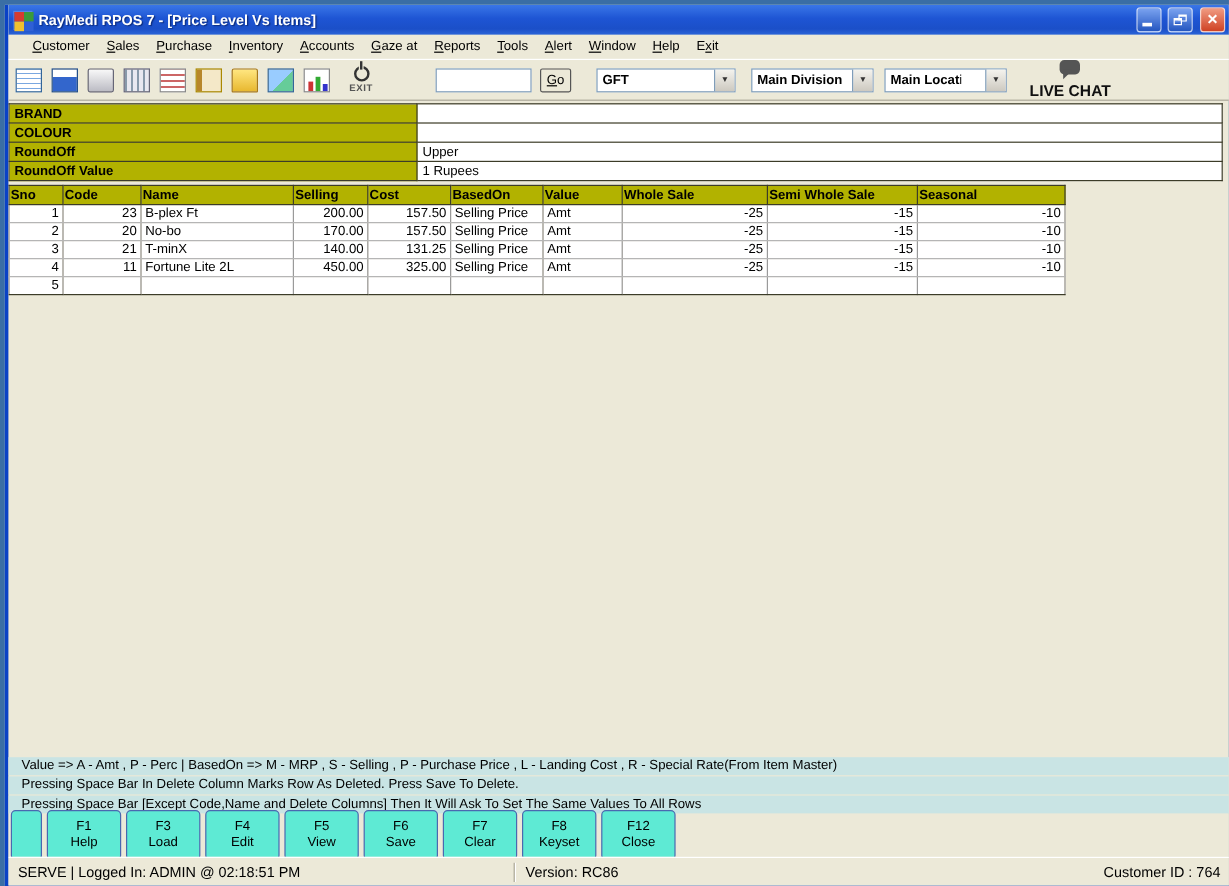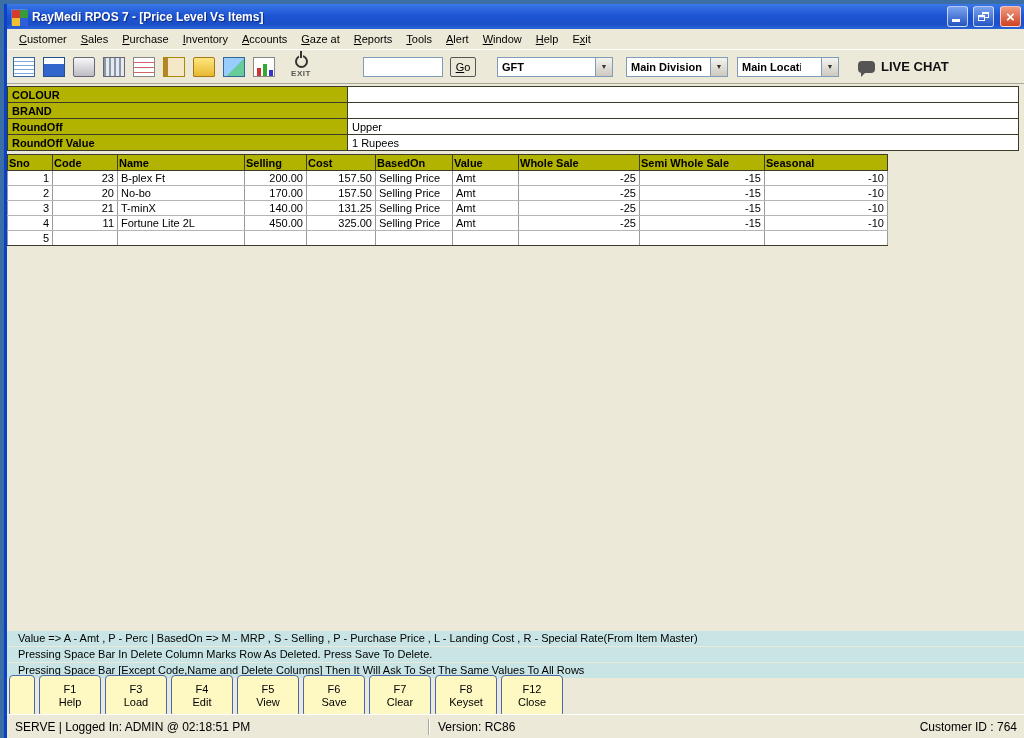--- a/index.html
+++ b/index.html
@@ -22,21 +22,21 @@
   .title-text { font-size:12px; font-weight:bold; text-shadow:1px 1px 1px #0b2a7a; flex:1; white-space:nowrap; overflow:hidden; }
   .win-btn { width:21px; height:21px; border-radius:3px; border:1px solid #ffffffaa; display:flex; align-items:center; justify-content:center; position:relative; }
   .win-btn.min, .win-btn.restore { background:linear-gradient(180deg,#7ba3f0,#2456c0); }
   .win-btn.close { background:linear-gradient(180deg,#f09b82,#cf4224); margin-left:1px; }
   .min-glyph { position:absolute; left:4px; bottom:4px; width:8px; height:3px; background:#fff; }
   .restore-glyph { position:relative; width:11px; height:9px; }
   .restore-glyph .r1 { position:absolute; top:0; right:0; width:7px; height:6px; border:1px solid #fff; border-top-width:2px; }
   .restore-glyph .r2 { position:absolute; bottom:0; left:0; width:7px; height:6px; border:1px solid #fff; border-top-width:2px; background:linear-gradient(180deg,#7ba3f0,#2456c0); }
   .close-glyph { color:#fff; font-size:15px; font-weight:bold; line-height:1; }
   
-  .menubar { height:21px; flex:0 0 21px; display:flex; align-items:center; padding-left:5px; font-size:11px; border-bottom:1px solid #fff; background:#ece9d8; }
+  .menubar { height:21px; flex:0 0 21px; display:flex; align-items:center; padding-left:13px; font-size:11px; border-bottom:1px solid #fff; background:#ece9d8; }
   .menu-item { padding:0 7px; line-height:20px; cursor:default; }
   
   .toolbar { height:34px; flex:0 0 34px; display:flex; align-items:center; gap:7px; padding:0 6px; border-bottom:1px solid #aca899; background:#ece9d8; }
   #toolbar-icons { display:flex; align-items:center; gap:8px; }
   .tb-icon { width:22px; height:20px; flex:0 0 auto; }
   .ic-report { background:repeating-linear-gradient(180deg,rgba(0,0,0,0) 0 3px,#7aa7e0 3px 4px),#fff; border:1px solid #336699; }
   .ic-save { background:linear-gradient(180deg,#fff 0 35%,#3366cc 35%); border:1px solid #234f8c; }
   .ic-print { background:linear-gradient(180deg,#f8f8f8,#bcbcc4); border:1px solid #666677; border-radius:2px; }
   .ic-keyboard { background:repeating-linear-gradient(90deg,#8899aa 0 2px,rgba(0,0,0,0) 2px 5px),#e8e8f0; border:1px solid #666677; }
   .ic-notes { background:repeating-linear-gradient(180deg,rgba(0,0,0,0) 0 4px,#cc6666 4px 5px),#fff; border:1px solid #888; }
@@ -49,21 +49,21 @@
   .exit-block { display:flex; flex-direction:column; align-items:center; width:34px; margin-left:2px; cursor:default; }
   .ic-power { width:13px; height:13px; border:2px solid #333; border-radius:50%; position:relative; }
   .ic-power::after { content:""; position:absolute; top:-6px; left:50%; transform:translateX(-50%); width:2px; height:7px; background:#333; box-shadow:0 0 0 1px #ece9d8; }
   .exit-label { font-size:8px; font-weight:bold; color:#555; letter-spacing:.5px; margin-top:1px; }
   .tb-input { width:80px; height:20px; border:1px solid #7f9db9; font-size:11px; padding:0 3px; margin-left:38px; }
   .go-btn { height:20px; min-width:26px; font-size:11px; background:#ece9d8; border:1px solid #555; border-radius:2px; cursor:default; }
   .dropdown { height:20px; background:#fff; border:1px solid #7f9db9; display:flex; align-items:center; font-size:11px; font-weight:bold; }
   .dd-value { flex:1; padding-left:4px; white-space:nowrap; overflow:hidden; }
   .dd-arrow { width:17px; height:18px; background:linear-gradient(180deg,#f4f3ee,#cdc9c0); border-left:1px solid #7f9db9; display:flex; align-items:center; justify-content:center; font-size:7px; color:#333; }
   .dd-1 { width:116px; margin-left:14px; } .dd-2 { width:102px; margin-left:6px; } .dd-3 { width:102px; margin-left:2px;gap:20px; }
-  .livechat { display:flex; align-items:center; gap:6px; margin-left:12px; }
+  .livechat { display:flex; align-items:center; gap:6px; margin-left:12px;flex-direction:column; }
   .bubble-icon { width:17px; height:12px; background:#555; border-radius:4px; position:relative; }
   .bubble-icon::after { content:""; position:absolute; left:3px; bottom:-4px; border:4px solid transparent; border-top-color:#555; border-left-color:#555; width:0; height:0; }
   .livechat-text { font-size:13px; font-weight:bold; color:#111; }
   
   .form-wrap { margin:2px 6px 0 0; }
   table.form-table { border-collapse:collapse; width:100%; table-layout:fixed; }
   .form-table td { height:16px; font-size:11px; border:1px solid #3c3c28; padding:0 4px; }
   .form-table td.flabel { width:340px; background:#b2b200; font-weight:bold; color:#000; }
   .form-table td.fvalue { background:#fff; }
   
@@ -72,21 +72,21 @@
   .data-table th { background:#b2b200; color:#000; font-size:11px; font-weight:bold; text-align:left; border:1px solid #3c3c28; padding:0 1px; height:16px; }
   .data-table td { background:#fff; font-size:11px; border:1px solid #9a9a9a; border-bottom-color:#b5b5b5; padding:0 3px; height:15px; white-space:nowrap; overflow:hidden; }
   .data-table tr:last-child td { border-bottom:1px solid #3c3c28; }
   .ta-r { text-align:right; } .ta-l { text-align:left; }
   .filler { flex:1; }
   
   .hints { display:flex; flex-direction:column; gap:1px; background:#ece9d8; }
   .hint-bar { height:15px; line-height:15px; background:#c9e4e4; font-size:11px; color:#000; padding-left:11px; white-space:nowrap; overflow:hidden; }
   
   .fkeys { height:36px; flex:0 0 36px; display:flex; align-items:center; gap:4px; padding-left:2px; background:#ece9d8; }
-  .fkey { width:62px; height:42px; background:#fef9c3; border:1px solid #4a68b0; border-radius:4px; display:flex; flex-direction:column; align-items:center; justify-content:center; font-size:11px; line-height:13px; color:#000; cursor:default; }
+  .fkey { width:62px; height:42px; background:#5eead4; border:1px solid #4a68b0; border-radius:4px; display:flex; flex-direction:column; align-items:center; justify-content:center; font-size:11px; line-height:13px; color:#000; cursor:default; }
   .fkey.blank { width:26px; }
   .fkey .fk-key { font-weight:normal; }
   
   .statusbar { height:24px; flex:0 0 24px; display:flex; align-items:center; background:#ece9d8; border-top:1px solid #fff; font-size:12px; color:#000; padding:0 8px; }
   .status-left { width:405px; white-space:nowrap; overflow:hidden; }
   .status-sep { width:2px; height:16px; border-left:1px solid #aca899; border-right:1px solid #fff; margin:0 8px; }
   .status-center { white-space:nowrap; }
   .status-right { margin-left:auto; white-space:nowrap; }
   u { text-decoration:underline; }
 </style>
@@ -165,25 +165,25 @@
     <div class="livechat">
       <span class="bubble-icon"></span>
       <span class="livechat-text">LIVE CHAT</span>
     </div>
   </div>
 
   <div class="form-wrap">
     <table class="form-table">
         <tbody id="form-body">
           <tr>
+            <td class="flabel">BRAND</td>
+            <td class="fvalue"></td>
+          </tr>
+          <tr>
             <td class="flabel">COLOUR</td>
-            <td class="fvalue"></td>
-          </tr>
-          <tr>
-            <td class="flabel">BRAND</td>
             <td class="fvalue"></td>
           </tr>
           <tr>
             <td class="flabel">RoundOff</td>
             <td class="fvalue">Upper</td>
           </tr>
           <tr>
             <td class="flabel">RoundOff Value</td>
             <td class="fvalue">1 Rupees</td>
           </tr>

